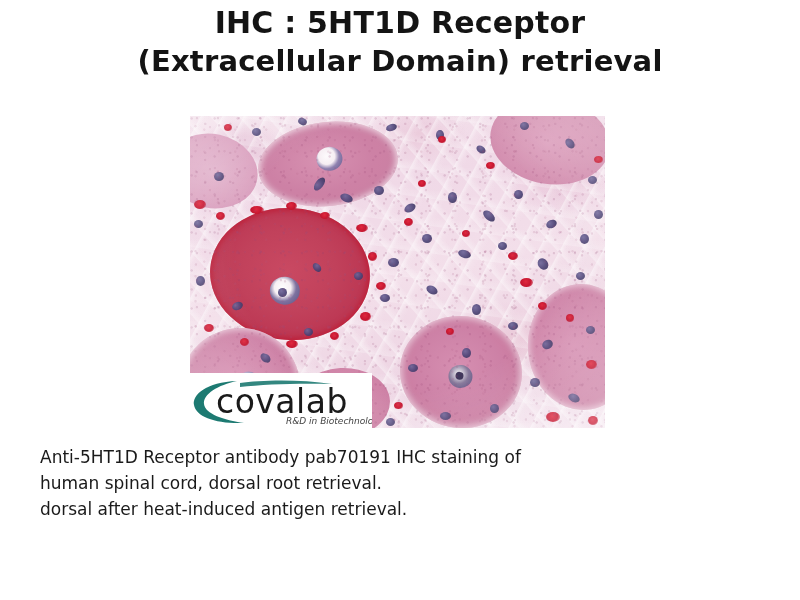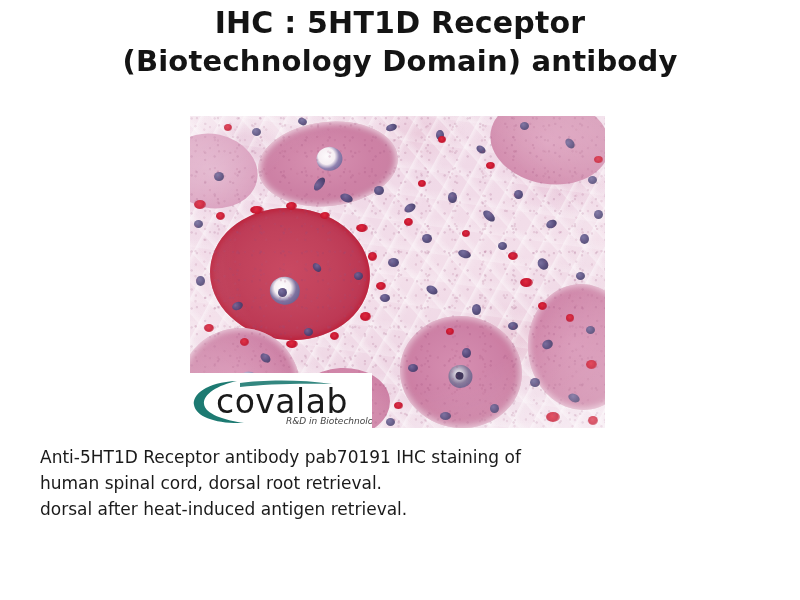--- a/index.html
+++ b/index.html
@@ -187,21 +187,21 @@
     white-space: nowrap;
   }
 </style>
 </head>
 <body>
 
 <div class="page">
 
   <div class="title-block">
     <div class="title-line l1">IHC : 5HT1D Receptor</div>
-    <div class="title-line l2">(Biotechnology Domain) antibody</div>
+    <div class="title-line l2">(Extracellular Domain) retrieval</div>
   </div>
 
   <div class="micrograph">
 
     <div class="mg-layer mg-base"></div>
     <div class="mg-layer mg-fibres"></div>
 
     <div class="neuron" style="left:68px; top:6px; width:140px; height:84px; transform:rotate(-6deg);">
       <div class="soma" style="background:radial-gradient(ellipse at 45% 45%, #d78fb0 0%, #cd7fa4 48%, #c97ea2 72%, #e6b6cd 92%, rgba(240,214,228,0.5) 100%);
                   box-shadow:0 0 6px 2px rgba(255,255,255,0.65) inset;"></div>

